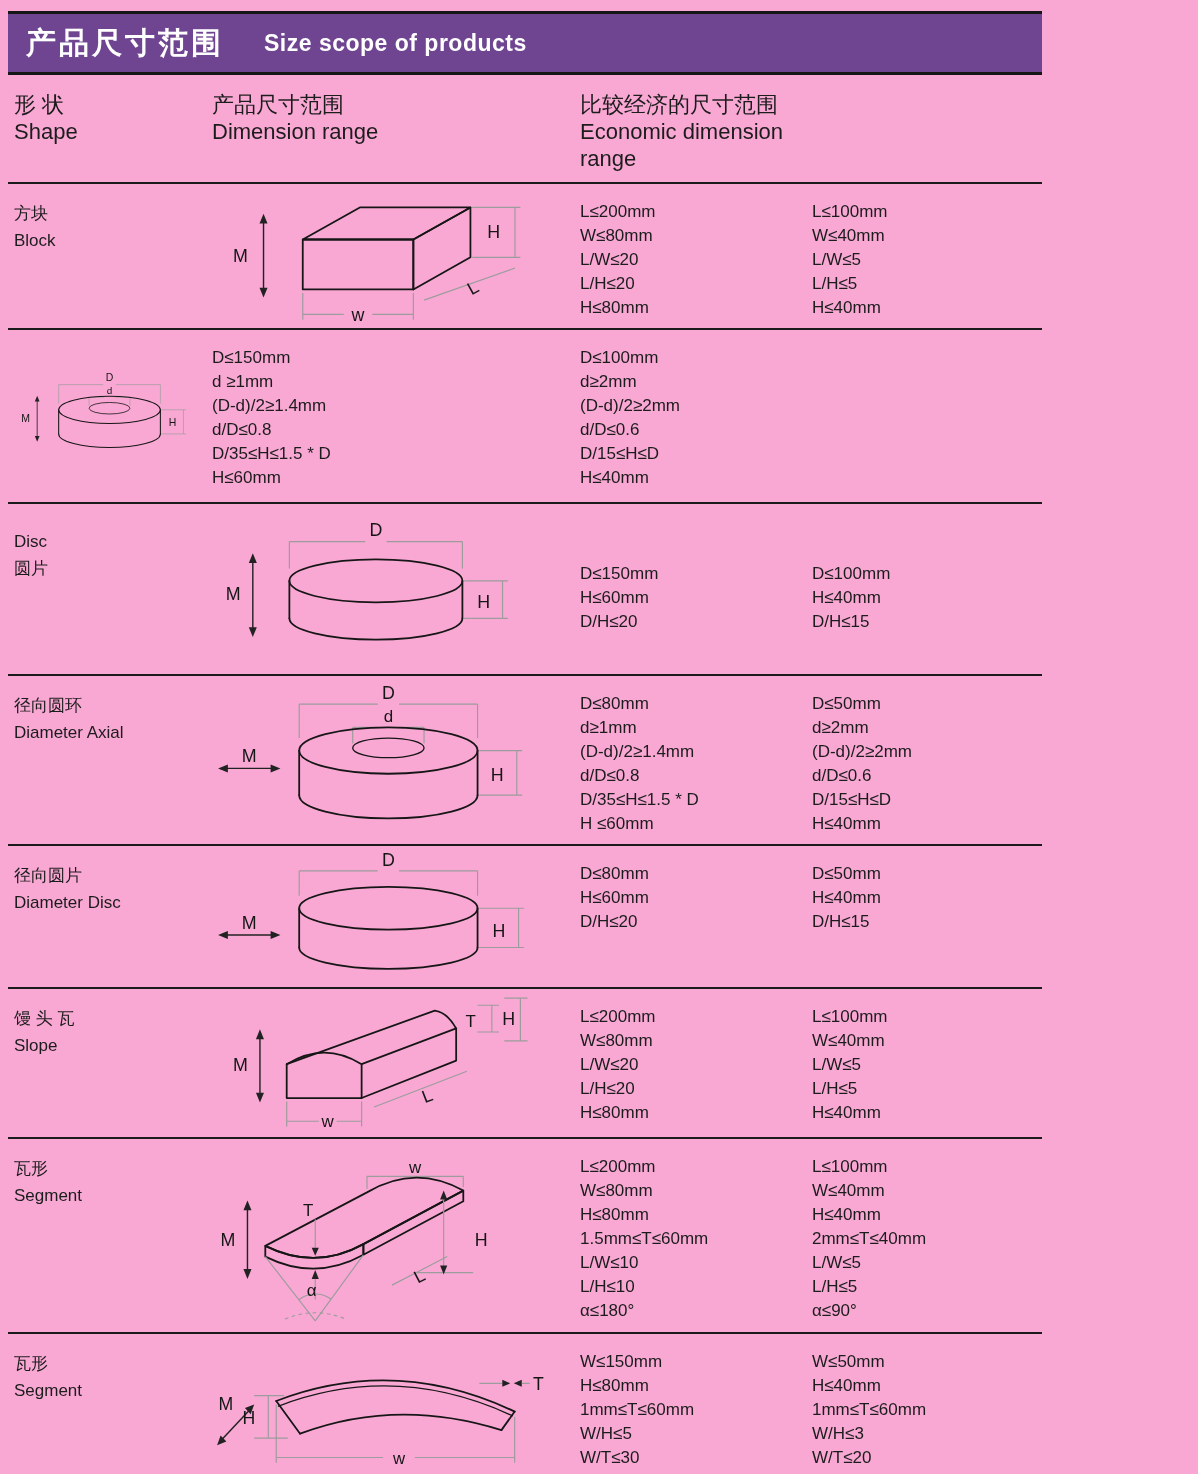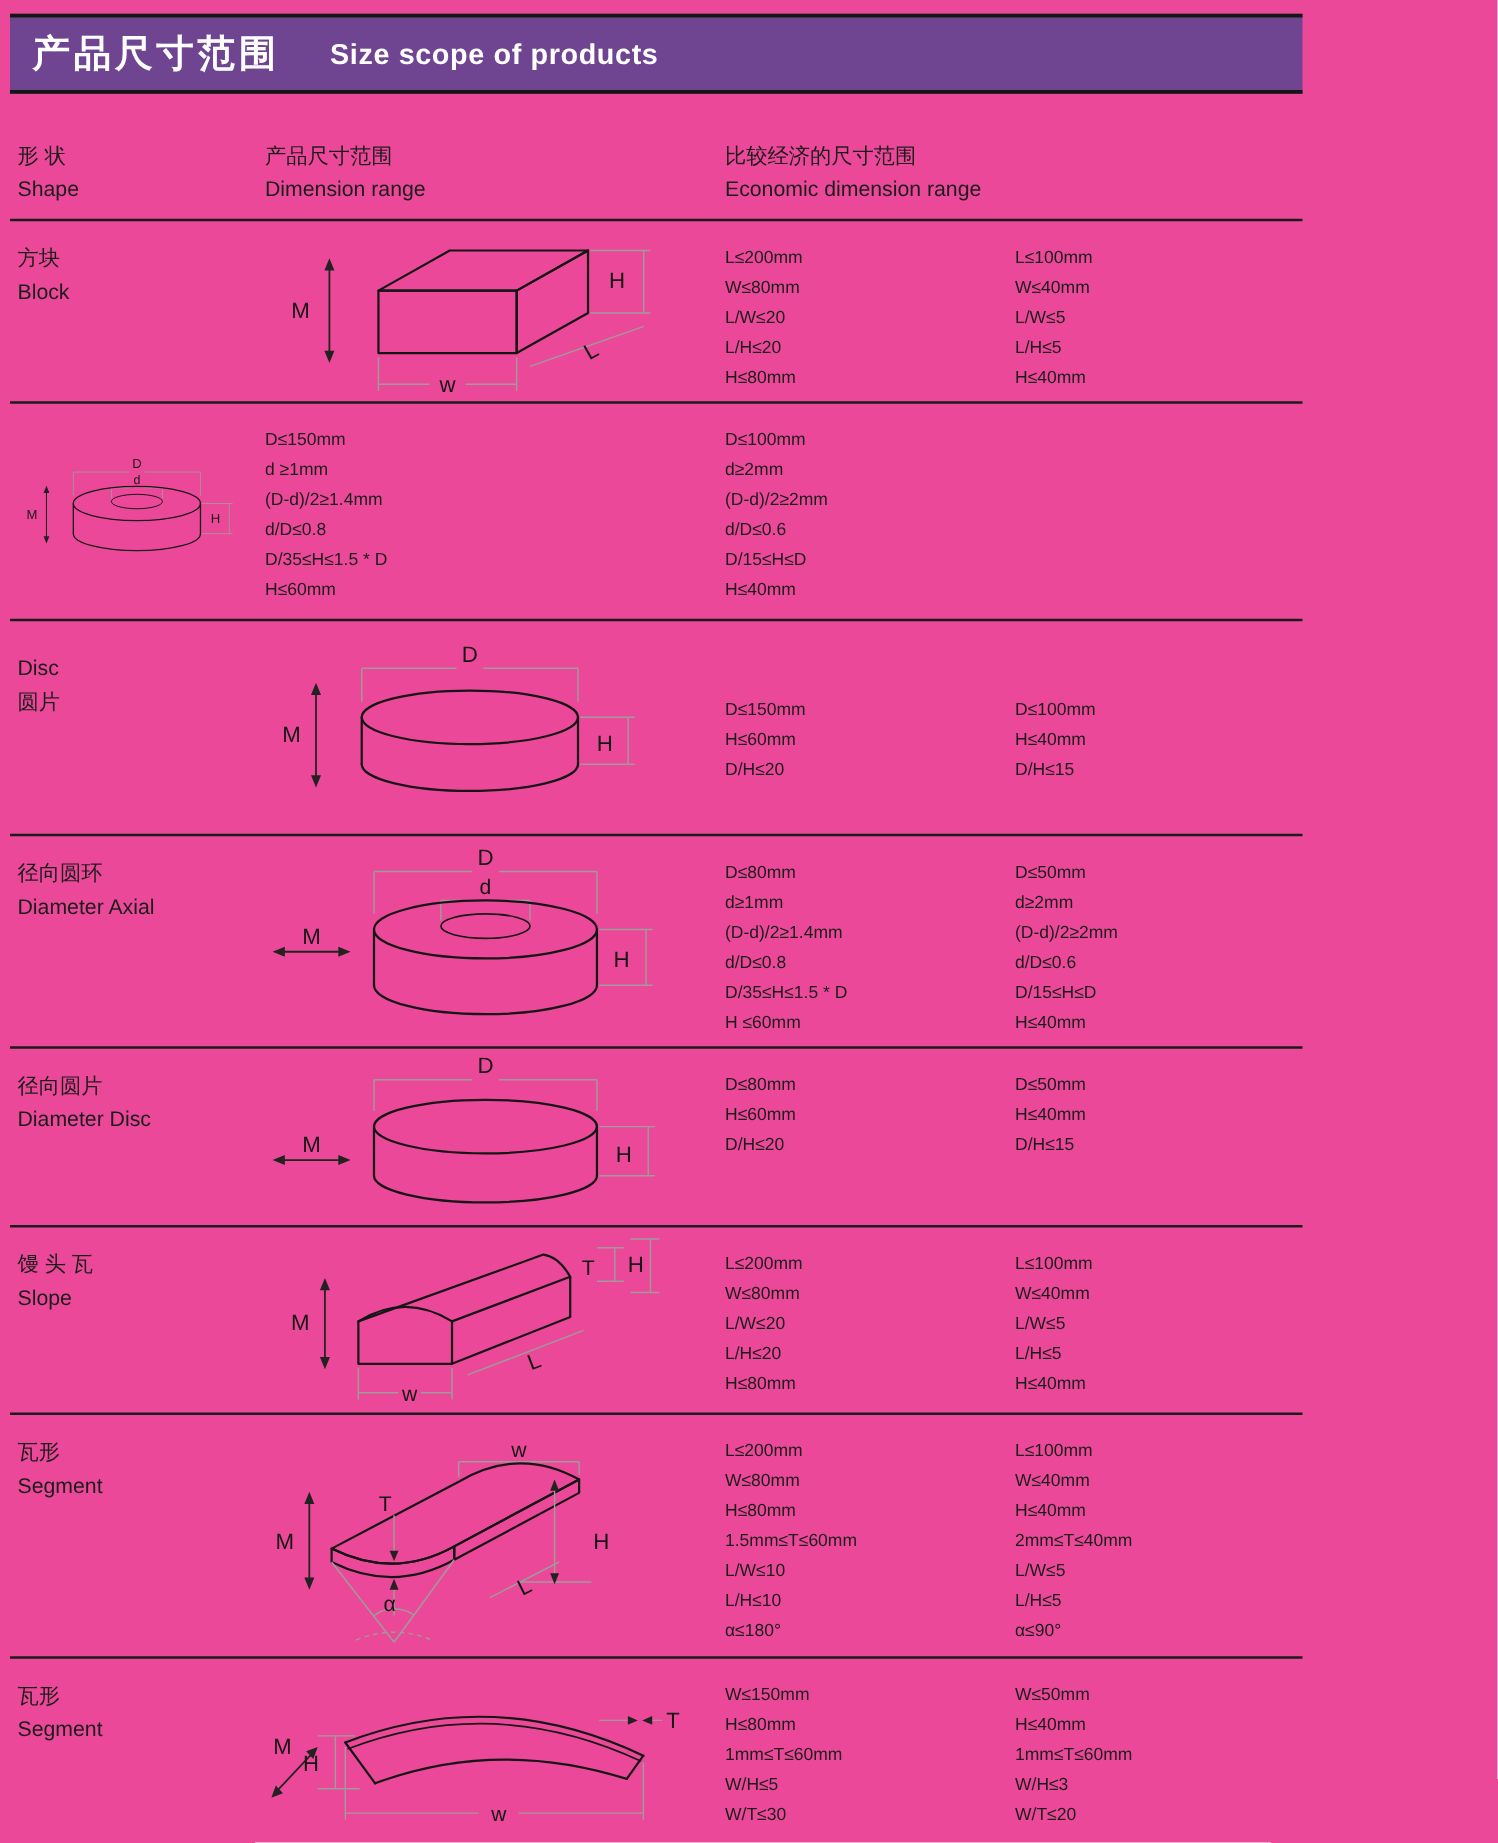--- a/index.html
+++ b/index.html
@@ -1,35 +1,35 @@
 <!DOCTYPE html>
 <html><head>
 <meta charset="utf-8">
 <style>
   html,body{margin:0;padding:0;background:#ffffff;}
-  .page{position:relative;width:1198px;height:1474px;background:#ec4899;
+  .page{position:relative;width:1198px;height:1474px;background:#f9a8d4;
         font-family:"Liberation Sans","DejaVu Sans",sans-serif;color:#1c1c1c;overflow:hidden;}
   .content{margin-left:8px;width:1034px;padding-top:11px;}
 
   
   .titlebar{height:58px;background:#6f4591;border-top:3px solid #161616;border-bottom:3px solid #161616;
             display:flex;align-items:center;padding-left:18px;}
   .title-zh{color:#fff;font-size:30px;font-weight:bold;letter-spacing:3px;}
   .title-en{color:#fff;font-size:23px;font-weight:bold;margin-left:40px;letter-spacing:.5px;}
 
   
   .grid{display:grid;grid-template-columns:198px 368px 232px 236px;}
   .colhead{padding:16px 0 10px 0;border-bottom:2px solid #1b1b1b;}
-  .colhead .cell{font-size:17px;line-height:27px;white-space:pre-line;margin-top:20px;}
+  .colhead .cell{font-size:22px;line-height:27px;white-space:pre-line;}
   .cell-pad{padding-left:6px;}
 
   
   .row{border-bottom:2px solid #1b1b1b;box-sizing:border-box;}
   .row .shape{padding:16px 0 11px 6px;font-size:17px;line-height:27px;white-space:pre-line;}
-  .row .dims{padding:16px 0 0 6px;font-size:14px;line-height:24px;white-space:pre-line;}
+  .row .dims{padding:16px 0 0 6px;font-size:17px;line-height:24px;white-space:pre-line;}
   .row .diag{display:flex;align-items:center;justify-content:flex-start;padding-left:4px;}
   .r0{height:146px}.r1{height:174px}.r2{height:172px}.r3{height:170px}
   .r4{height:143px}.r5{height:150px}.r6{height:195px}.r7{height:154px}
   .r2 .dims{padding-top:58px;}
   .r2 .shape{padding-top:24px;}
 
   
   svg .sh{fill:none;stroke:#161616;stroke-width:2;stroke-linejoin:round;stroke-linecap:round;}
   svg .sht{fill:none;stroke:#161616;stroke-width:1.5;stroke-linejoin:round;}
   svg .dl{fill:none;stroke:#9c9c9c;stroke-width:1.3;}

